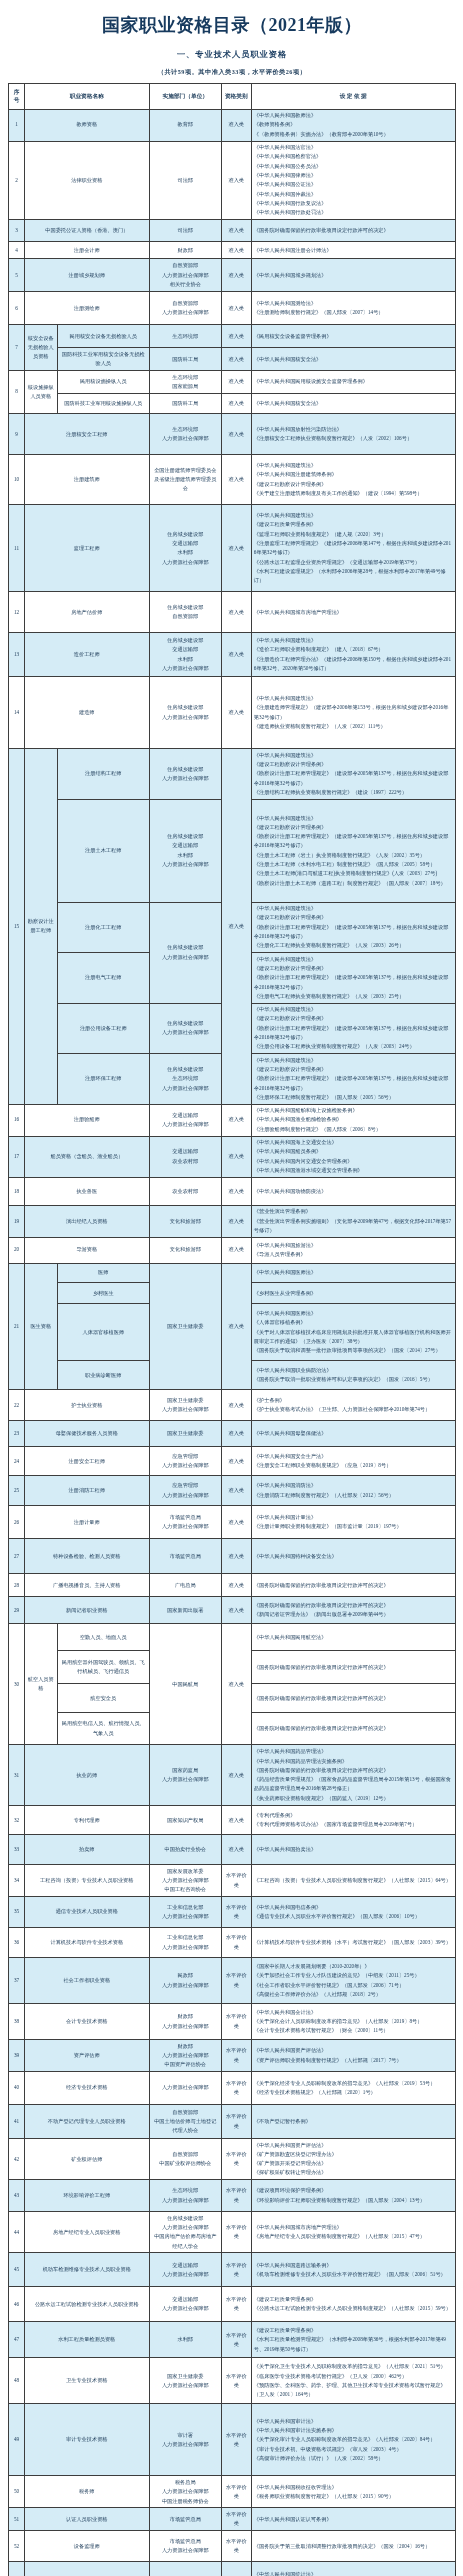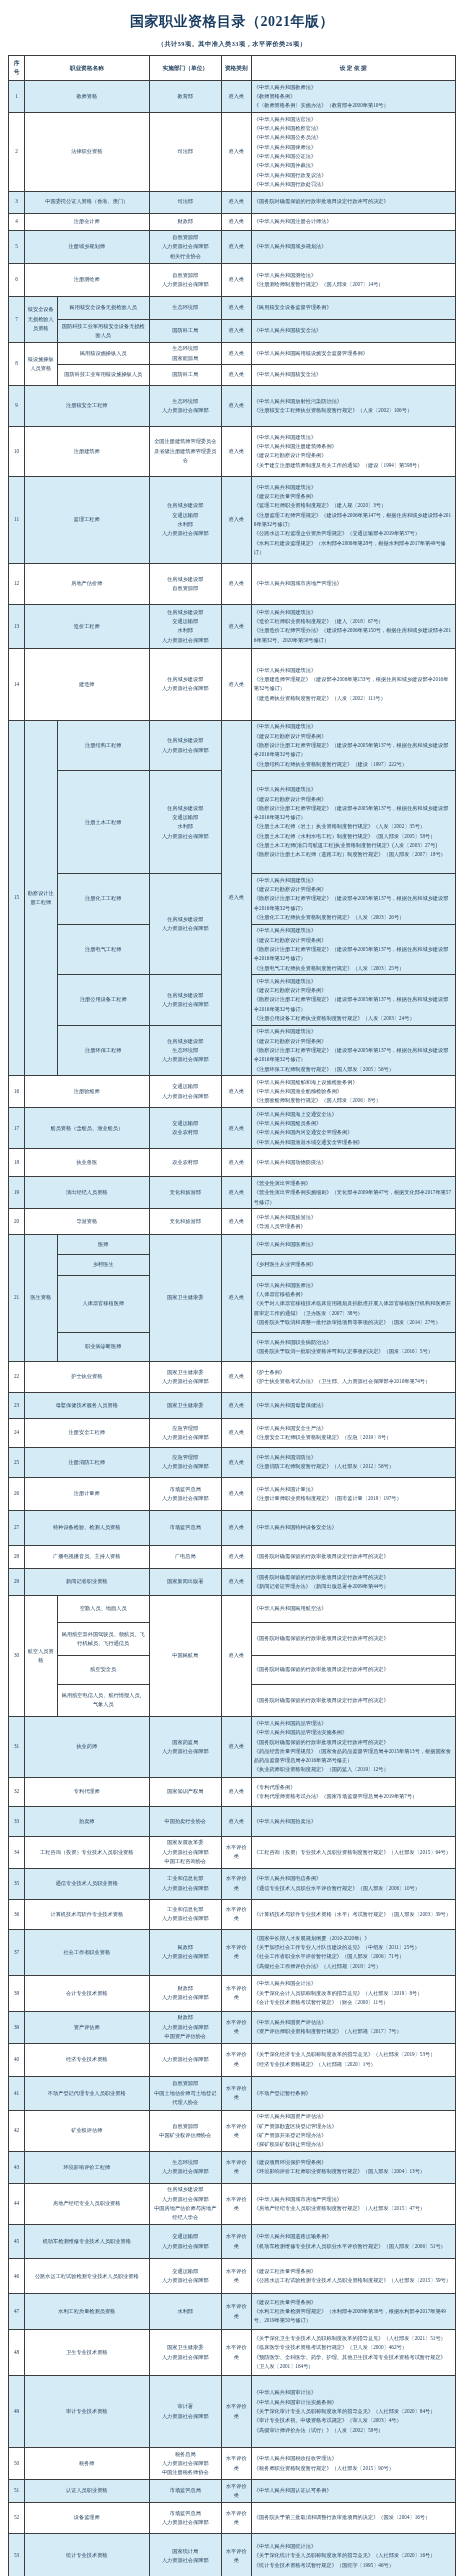--- a/index.html
+++ b/index.html
@@ -1,35 +1,36 @@
 <!DOCTYPE html>
 <html style="font-size:8.2px"><head>
 <meta charset="utf-8">
 <style>
   html,body{margin:0;padding:0;background:#ffffff;}
   body{width:464px;font-family:"Liberation Serif","DejaVu Serif",serif;color:#24425f;}
   .doc{width:464px;padding-top:13.4px;}
-  .title{text-align:center;font-size:14px;font-weight:bold;color:#173a5e;letter-spacing:0.5px;}
+  .title{text-align:center;font-size:18px;font-weight:bold;color:#173a5e;letter-spacing:0.5px;}
   .subtitle{text-align:center;font-size:8.2px;font-weight:bold;color:#1d3f63;margin-top:11.3px;letter-spacing:1px;}
   .note{text-align:center;font-size:6.2px;font-weight:bold;color:#24425f;margin-top:8.2px;letter-spacing:0.5px;}
   table.qual{border-collapse:collapse;table-layout:fixed;width:446px;margin:6.2px auto 15.5px auto;}
   table.qual td,table.qual th{border:0.5px solid #3d3d3d;vertical-align:middle;padding:1.5px 2.1px;word-break:break-all;}
   th{font-size:5.7px;font-weight:bold;color:#24425f;height:21.6px;line-height:8.8px;background:#ffffff;}
   td{font-size:5.2px;line-height:9.3px;}
   td.no,td.type,td.name,td.gname,td.dept{text-align:center;}
   td.basis{text-align:left;padding-left:4.1px;padding-right:3.1px;}
   .bline,.dline{min-height:9.3px;}
   tr.shade td{background:#d5ecf6;}
   tr.plain td{background:#ffffff;}
 </style>
 </head>
 <body>
 
 <div class="doc">
   <div class="title">国家职业资格目录（2021年版）</div>
+  <div class="subtitle">一、专业技术人员职业资格</div>
   <div class="note">（共计59项。其中准入类33项，水平评价类26项）</div>
 
   <table class="qual">
     <colgroup>
       <col style="width:15.5px">
         <col style="width:33px">
         <col style="width:92px">
       <col style="width:72px">
         <col style="width:30px">
         <col style="width:204px">

